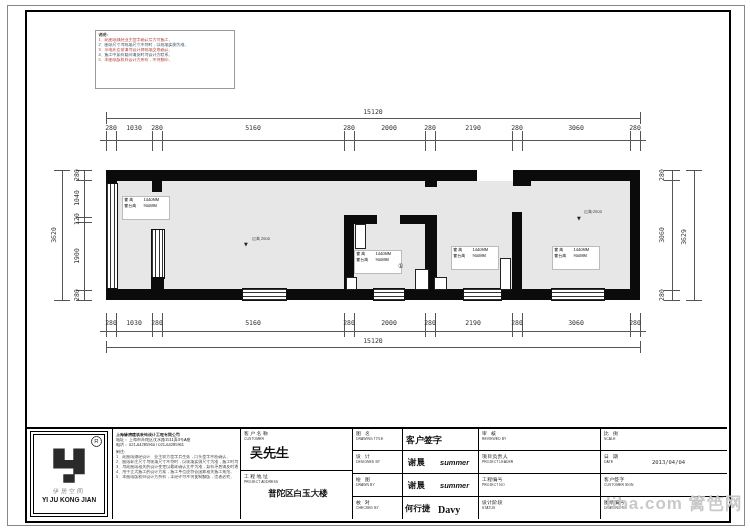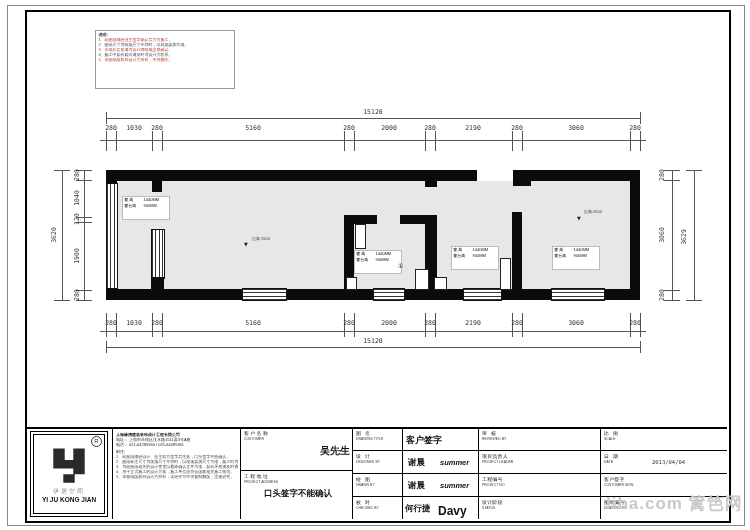--- a/index.html
+++ b/index.html
@@ -260,28 +260,28 @@
       <div class="notesline" style="color:#444;">5、本图纸版权归设计方所有，未经许可不得复制翻版，违者必究。</div>
     </div>
   </div>
 
   <div class="cap" style="left:244px;top:430px;">
     <div class="capin">
         <div class="c1">客户名称</div>
         <div class="c2">CUSTOMER</div>
       </div>
     </div>
-  <div class="val" style="left:250px;top:444px;width:100px;text-align:right;font-size:10px;">吴先生</div>
+  <div class="val" style="left:250px;top:444px;width:100px;text-align:left;font-size:13px;">吴先生</div>
   <div class="cap" style="left:244px;top:473px;">
     <div class="capin">
         <div class="c1">工程地址</div>
         <div class="c2">PROJECT ADDRESS</div>
       </div>
     </div>
-  <div class="val" style="left:246px;top:488px;width:104px;text-align:center;font-size:8.5px;">口头签字不能确认</div>
+  <div class="val" style="left:246px;top:488px;width:104px;text-align:center;font-size:8.5px;">普陀区白玉大楼</div>
 
   <div class="cap" style="left:356px;top:430px;">
     <div class="capin">
         <div class="c1">图  名</div>
         <div class="c2">DRAWING TITLE</div>
       </div>
     </div>
   <div class="cap" style="left:356px;top:453px;">
     <div class="capin">
         <div class="c1">设  计</div>
@@ -300,21 +300,21 @@
         <div class="c2">CHECKED BY</div>
       </div>
     </div>
 
   <div class="val" style="left:406px;top:434px;font-size:9px;">客户签字</div>
   <div class="val" style="left:408px;top:457px;font-size:8.5px;">谢晨</div>
   <div class="val" style="left:440px;top:458px;font-size:7.5px;font-style:italic;">summer</div>
   <div class="val" style="left:408px;top:480px;font-size:8.5px;">谢晨</div>
   <div class="val" style="left:440px;top:481px;font-size:7.5px;font-style:italic;">summer</div>
   <div class="val" style="left:405px;top:503px;font-size:8.5px;">何行捷</div>
-  <div class="val" style="left:438px;top:504px;font-size:12px;">Davy</div>
+  <div class="val" style="left:438px;top:504px;font-size:10px;font-family:Liberation Serif, serif;">Davy</div>
 
   <div class="cap" style="left:482px;top:430px;">
     <div class="capin">
         <div class="c1">审  核</div>
         <div class="c2">REVIEWED BY</div>
       </div>
     </div>
   <div class="cap" style="left:482px;top:453px;">
     <div class="capin">
         <div class="c1" style="letter-spacing:0.5px;">项目负责人</div>

